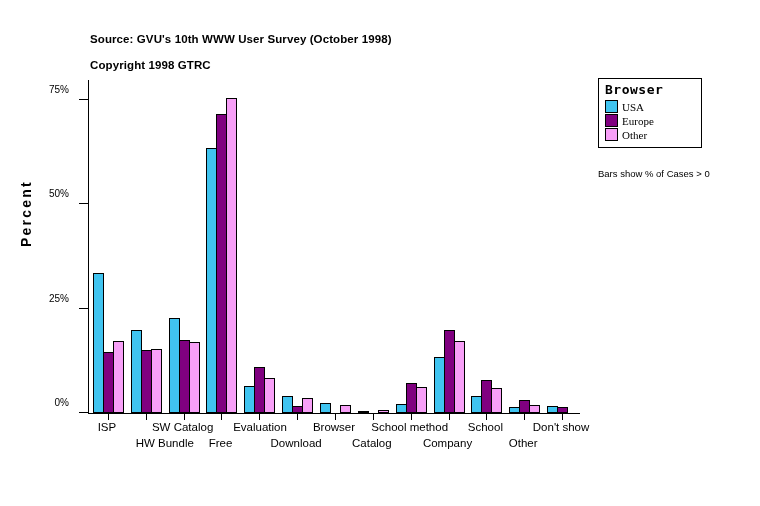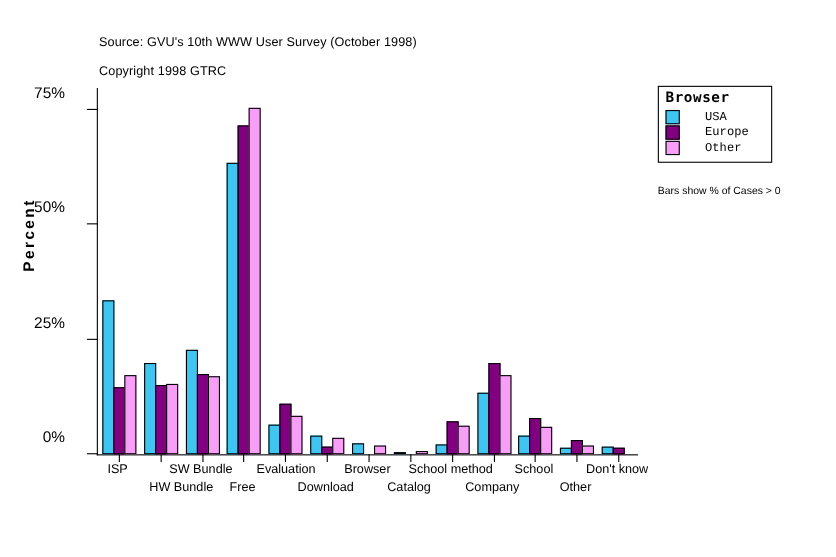--- a/index.html
+++ b/index.html
@@ -17,20 +17,21 @@
   #root {
     position: absolute;
     inset: 0;
   }
   .src-line {
     position: absolute;
     font-size: 11.5px;
     color: #000;
     white-space: nowrap;
     letter-spacing: 0.1px;
+    font-weight: bold;
   }
   #source-text { left: 90px; top: 33px; }
   #copyright-text { left: 90px; top: 59px; }
 
   
   #plot-frame {
     position: absolute;
     left: 88px;
     top: 80px;
     width: 492px;
@@ -51,23 +52,23 @@
   .y-tick {
     position: absolute;
     left: -10px;
     width: 10px;
     height: 1px;
     background: #000;
   }
   .y-label {
     position: absolute;
     right: 100%;
-    margin-right: 30px;
+    margin-right: 20px;
     transform: translateY(-50%);
-    font-size: 14px;
+    font-size: 10px;
     white-space: nowrap;
     color: #000;
   }
   #y-axis-title {
     position: absolute;
     left: 18px;
     top: 247px;
     transform: rotate(-90deg);
     transform-origin: left top;
     font-size: 14px;
@@ -150,25 +151,24 @@
   }
   .legend-swatch {
     width: 13px;
     height: 13px;
     border: 1px solid #000;
     box-sizing: border-box;
     margin-right: 4px;
     flex: 0 0 auto;
   }
   .legend-label {
-    font-family: Liberation Mono, monospace;
+    font-family: Liberation Serif, serif;
     font-size: 11px;
     color: #000;
     white-space: nowrap;
-    margin-left: 19px;
   }
   #legend-footnote {
     position: absolute;
     left: 598px;
     top: 168px;
     font-size: 9.5px;
     color: #000;
     white-space: nowrap;
   }
 </style>
@@ -273,31 +273,31 @@
         <div class="x-tick" style="left: 359.538px;"></div>
         <div class="x-tick" style="left: 397.385px;"></div>
         <div class="x-tick" style="left: 435.231px;"></div>
         <div class="x-tick" style="left: 473.077px;"></div>
       </div>
   </div>
 
   <div id="x-labels">
       <div class="x-label row0" style="left: 106.923px;">ISP</div>
       <div class="x-label row1" style="left: 144.769px; padding-left: 40px;">HW Bundle</div>
-      <div class="x-label row0" style="left: 182.615px;">SW Bundle</div>
+      <div class="x-label row0" style="left: 182.615px;">SW Catalog</div>
       <div class="x-label row1" style="left: 220.462px;">Free</div>
       <div class="x-label row0" style="left: 260px;">Evaluation</div>
       <div class="x-label row1" style="left: 296.154px;">Download</div>
       <div class="x-label row0" style="left: 334px;">Browser</div>
       <div class="x-label row1" style="left: 371.846px;">Catalog</div>
       <div class="x-label row0" style="left: 409.692px;">School method</div>
       <div class="x-label row1" style="left: 447.538px; text-align: center;">Company</div>
       <div class="x-label row0" style="left: 485.385px;">School</div>
       <div class="x-label row1" style="left: 523.231px;">Other</div>
-      <div class="x-label row0" style="left: 561.077px;">Don't know</div>
+      <div class="x-label row0" style="left: 561.077px;">Don't show</div>
     </div>
 
 
   <div id="legend">
     <div id="legend-title">Browser</div>
     <div id="legend-rows">
         <div class="legend-row">
           <span class="legend-swatch" style="background: rgb(64, 196, 240);"></span>
           <span class="legend-label">USA</span>
         </div>

